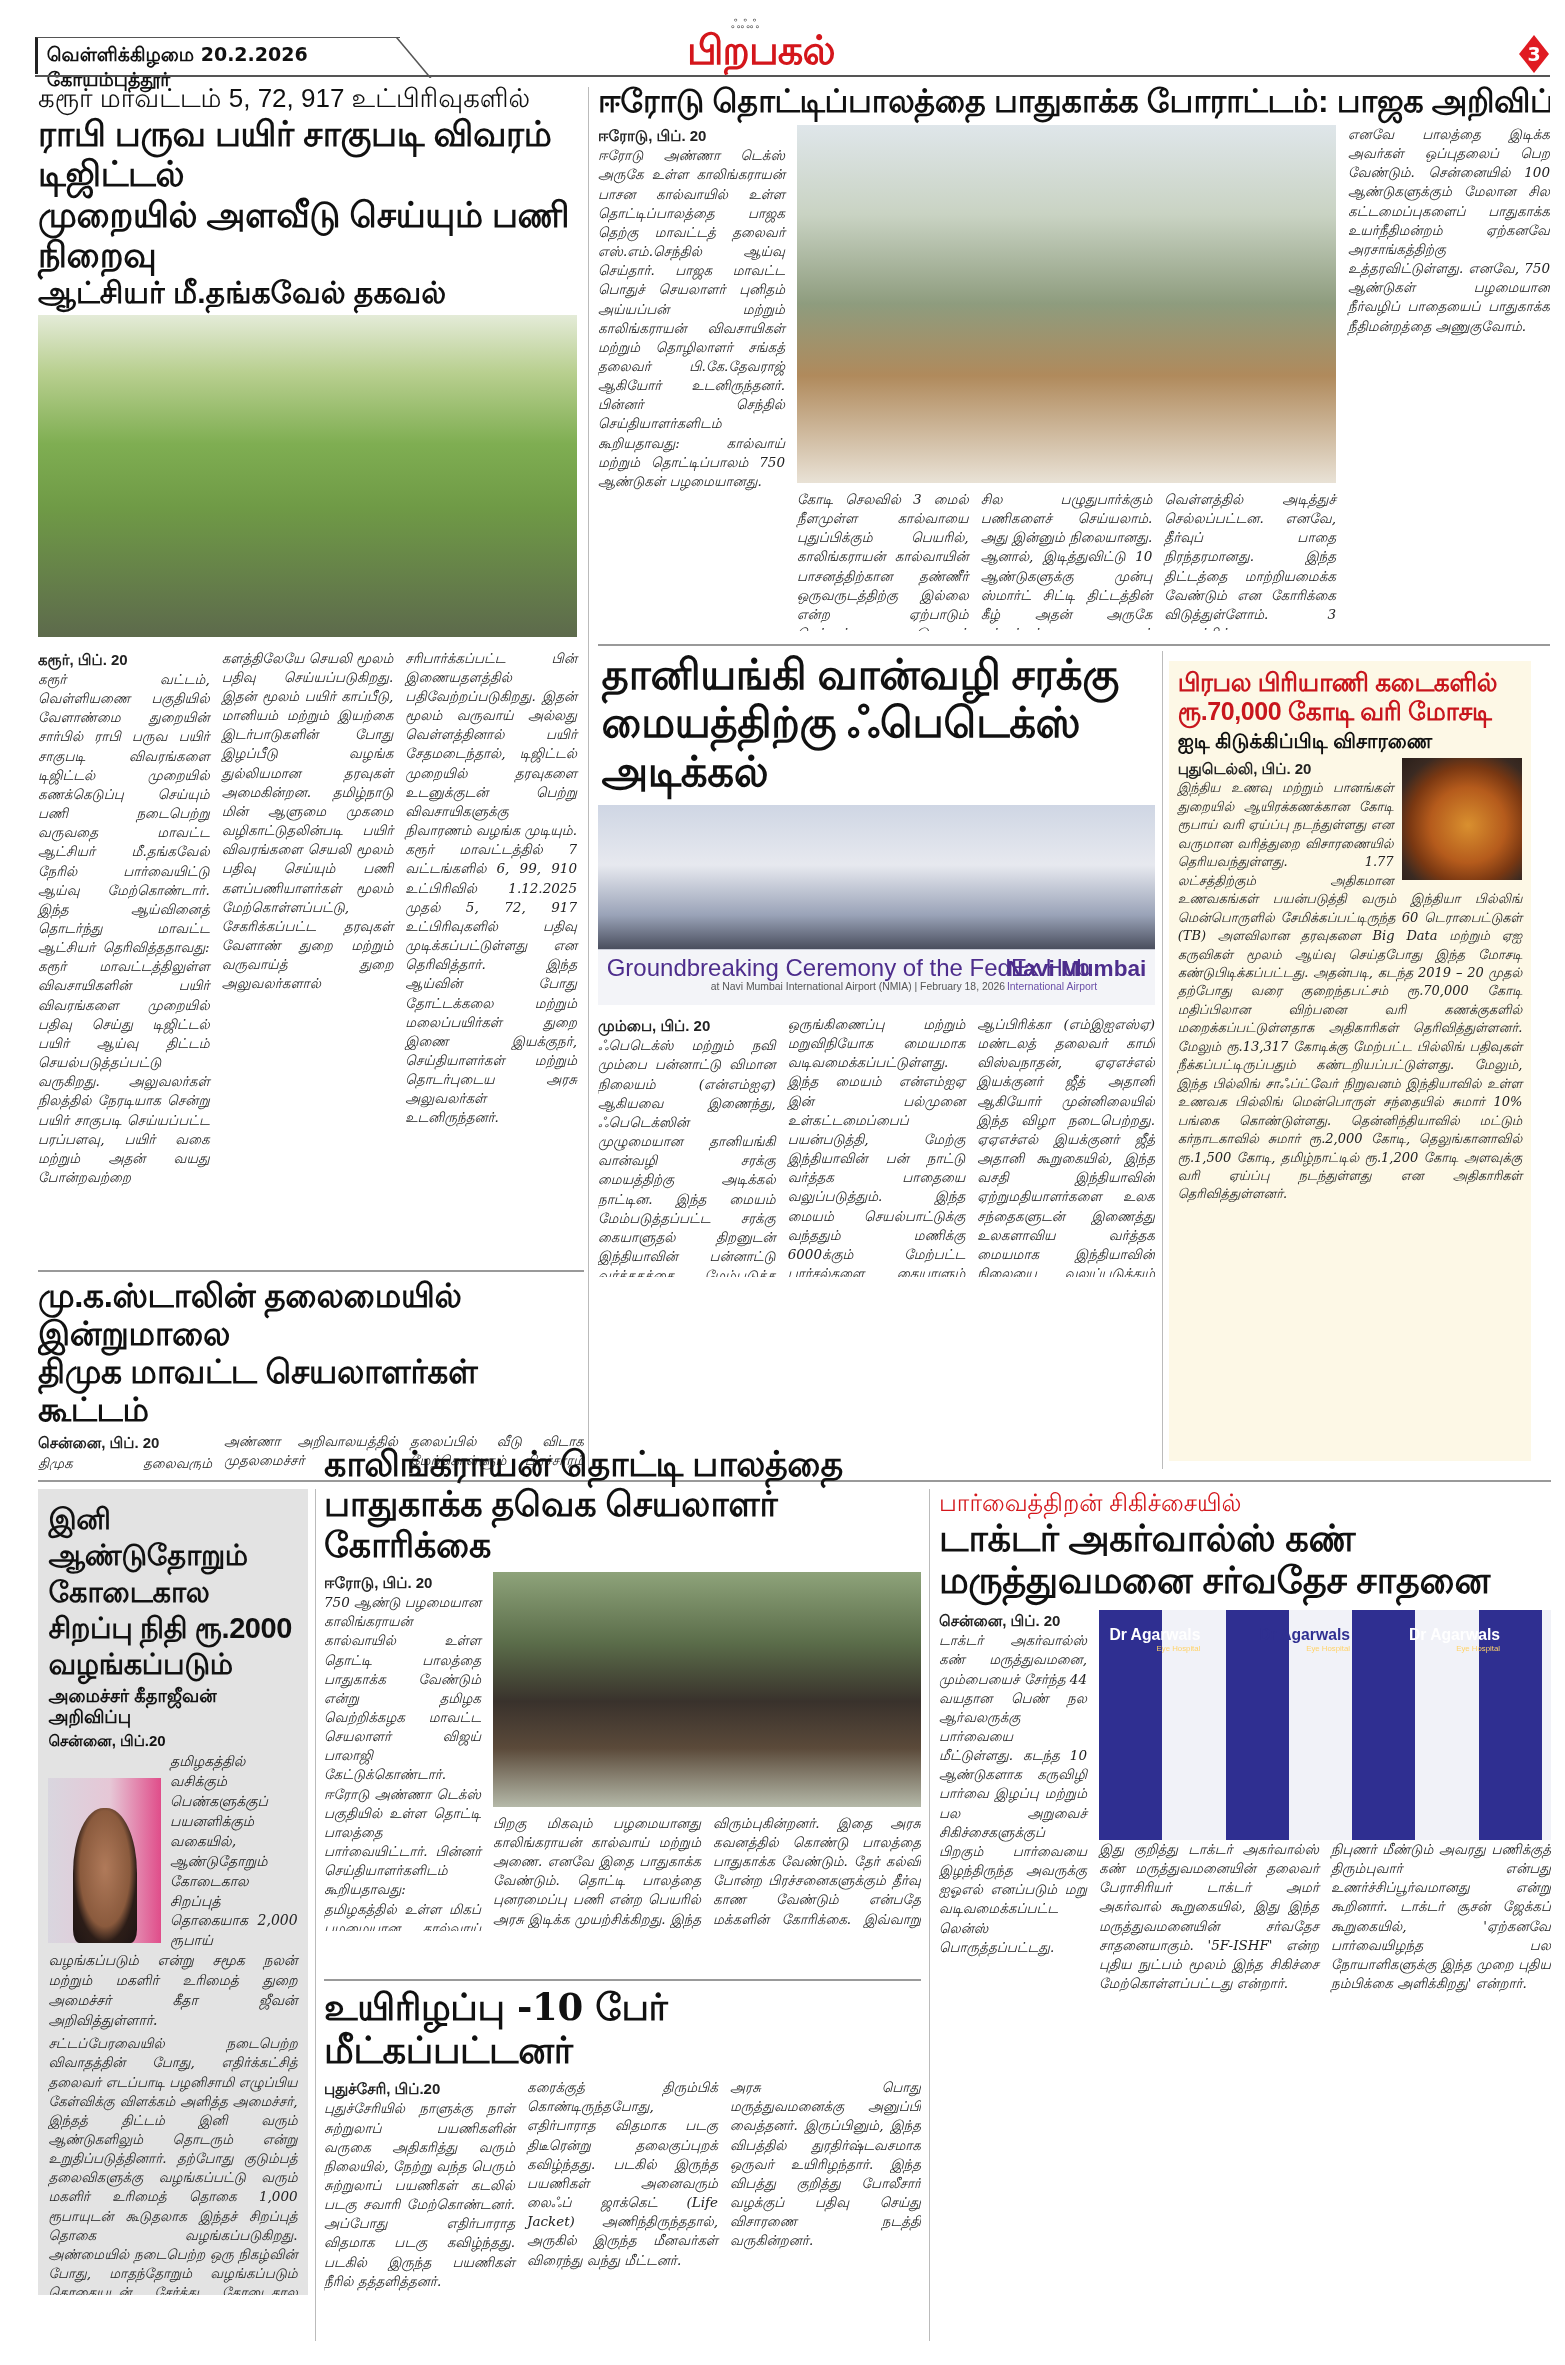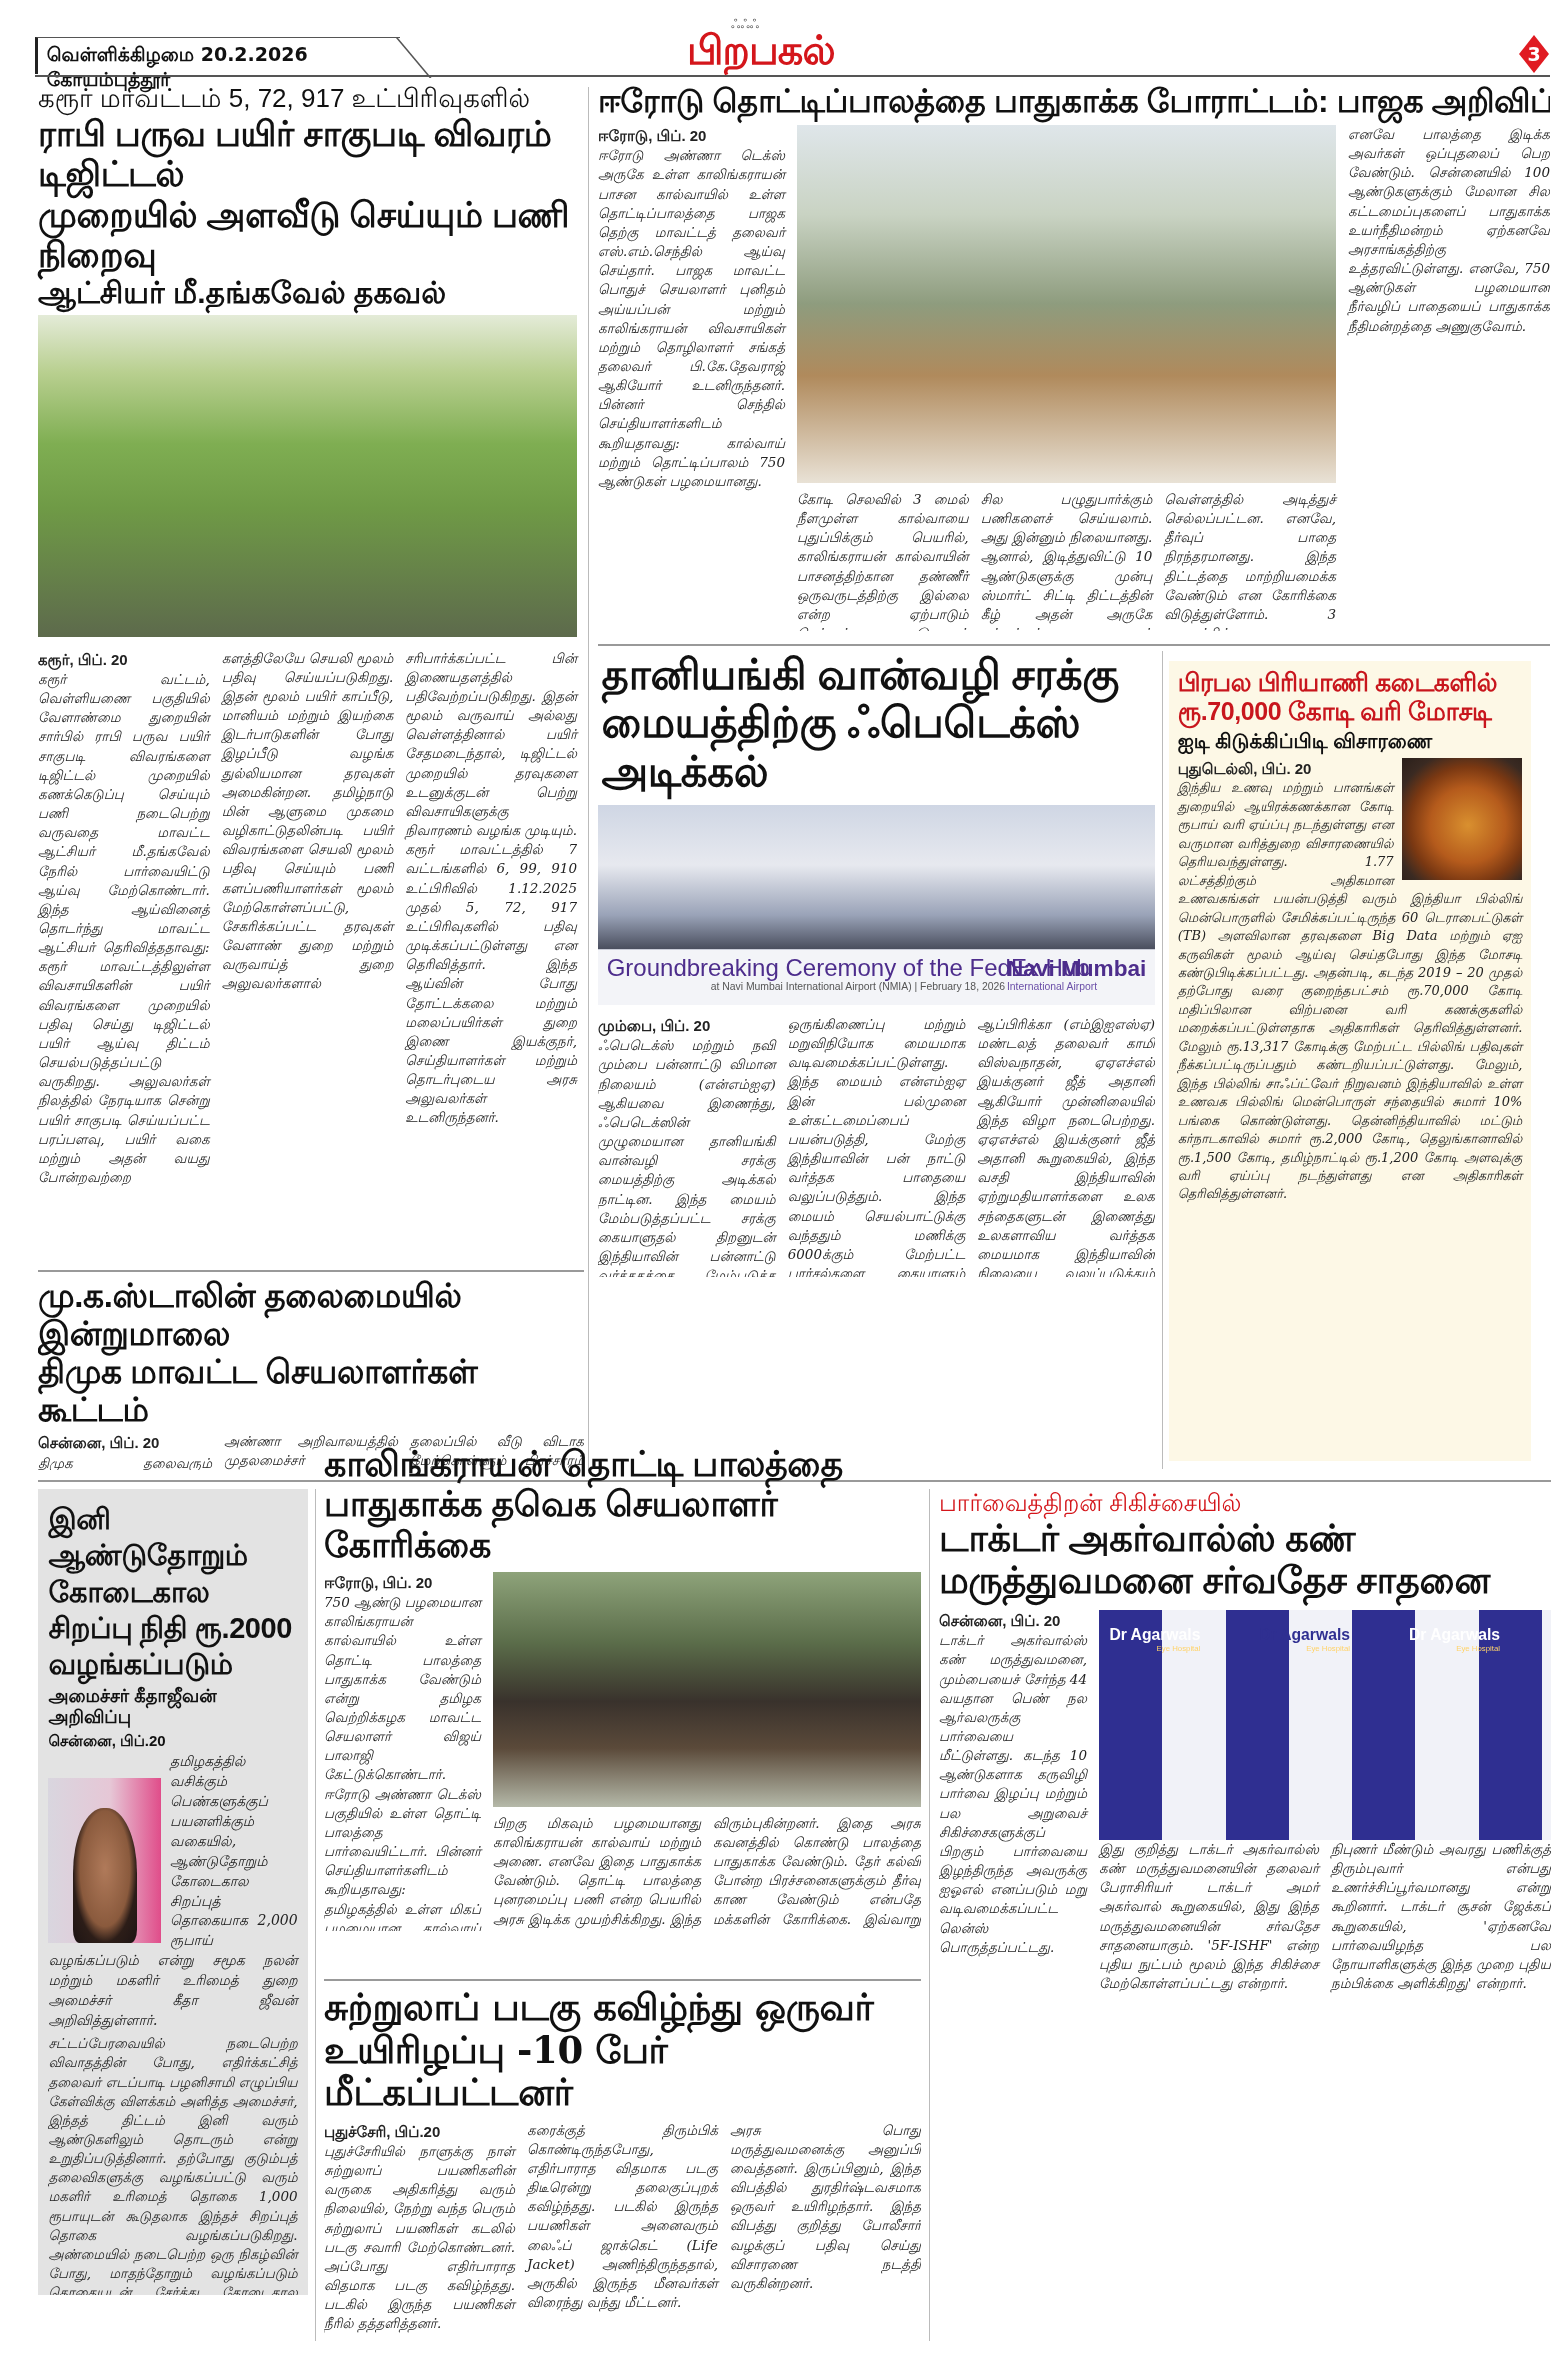--- a/index.html
+++ b/index.html
@@ -190,21 +190,20 @@
         <div class="col">விரும்புகின்றனர். இதை அரசு கவனத்தில் கொண்டு பாலத்தை பாதுகாக்க வேண்டும். தேர் கல்வி போன்ற பிரச்சனைகளுக்கும் தீர்வு காண வேண்டும் என்பதே மக்களின் கோரிக்கை. இவ்வாறு அவர் கூறினார்.</div>
       </div>
     </div>
   </div>
 </div>
 <div class="rule-v" style="left:929px; top:1489px; height:852px;"></div>
 
 <div class="rule-h" style="left:324px; top:1979px; width:597px;"></div>
 <div class="article" style="left:324px; top:1986px; width:597px; height:357px;">
   <div class="hl" style="font-size:37px; font-family:'DejaVu Serif', serif; font-weight:bold;">
-    <div>சுற்றுலாப் படகு கவிழ்ந்து ஒருவர்</div>
     <div>உயிரிழப்பு -10 பேர் மீட்கப்பட்டனர்</div>
   </div>
   <div class="cols" style="margin-top:7px;">
     <div class="col">
       <span class="dateline">புதுச்சேரி, பிப்.20</span>
       <span>புதுச்சேரியில் நாளுக்கு நாள் சுற்றுலாப் பயணிகளின் வருகை அதிகரித்து வரும் நிலையில், நேற்று வந்த பெரும் சுற்றுலாப் பயணிகள் கடலில் படகு சவாரி மேற்கொண்டனர். அப்போது எதிர்பாராத விதமாக படகு கவிழ்ந்தது. படகில் இருந்த பயணிகள் நீரில் தத்தளித்தனர்.</span>
     </div>
     <div class="col">கரைக்குத் திரும்பிக் கொண்டிருந்தபோது, எதிர்பாராத விதமாக படகு திடீரென்று தலைகுப்புறக் கவிழ்ந்தது. படகில் இருந்த பயணிகள் அனைவரும் லைஃப் ஜாக்கெட் (Life Jacket) அணிந்திருந்ததால், அருகில் இருந்த மீனவர்கள் விரைந்து வந்து மீட்டனர்.</div>
     <div class="col">அரசு பொது மருத்துவமனைக்கு அனுப்பி வைத்தனர். இருப்பினும், இந்த விபத்தில் துரதிர்ஷ்டவசமாக ஒருவர் உயிரிழந்தார். இந்த விபத்து குறித்து போலீசார் வழக்குப் பதிவு செய்து விசாரணை நடத்தி வருகின்றனர்.</div>
   </div>

